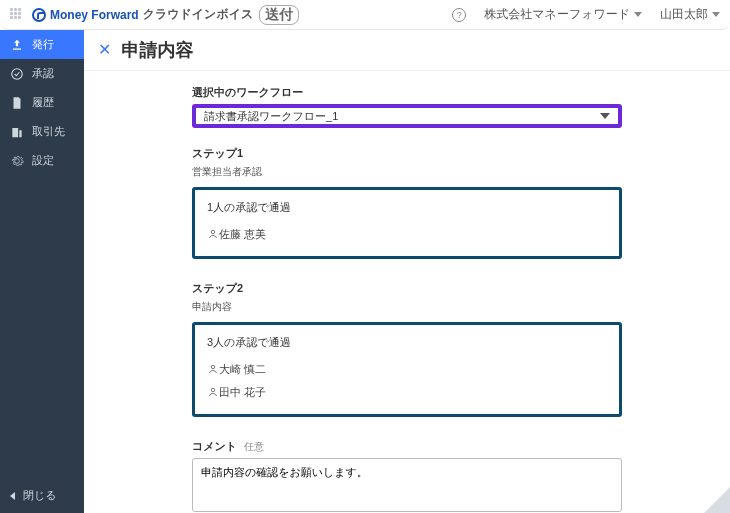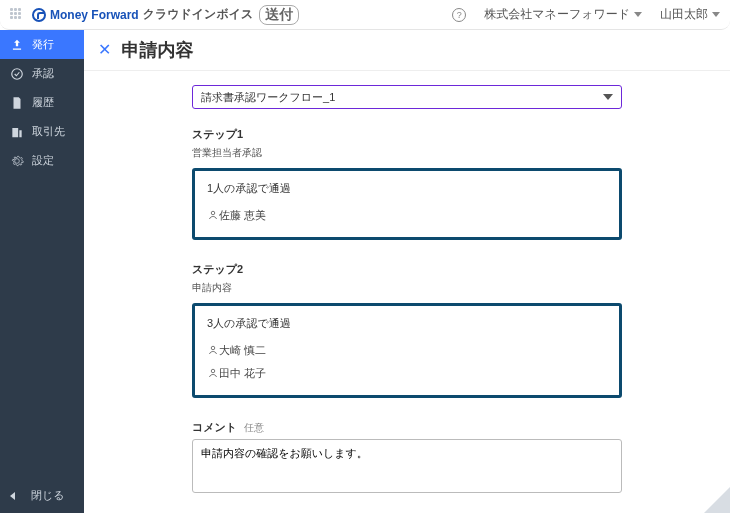--- a/index.html
+++ b/index.html
@@ -21,35 +21,35 @@
   .chev { width: 0; height: 0; border-left: 4px solid transparent; border-right: 4px solid transparent; border-top: 5px solid #888; }
 
   .body { flex: 1; display: flex; min-height: 0; }
 
   
   .sidebar { width: 84px; background: #2e3b4a; color: #cfd6de; display: flex; flex-direction: column; font-size: 11px; }
   .side-item { display: flex; align-items: center; gap: 8px; padding: 7px 10px; cursor: pointer; }
   .side-item.active { background: #3a77ff; color: #fff; }
   .side-icon { width: 14px; height: 14px; display:flex; align-items:center; justify-content:center; }
   .side-icon svg { width: 14px; height: 14px; }
-  .sidebar-footer { margin-top: auto; padding: 10px; display:flex; align-items:center; gap:16px; cursor:pointer; color:#cfd6de; }
+  .sidebar-footer { margin-top: auto; padding: 10px; display:flex; align-items:center; gap:8px; cursor:pointer; color:#cfd6de; }
   .chev-left { width:0;height:0; border-top:4px solid transparent; border-bottom:4px solid transparent; border-right:5px solid #cfd6de; }
 
   
   .main { flex:1; display:flex; flex-direction:column; min-width:0; }
   .page-head { display:flex; align-items:center; gap:10px; padding: 8px 14px; border-bottom:1px solid #eee; }
   .close-x { color:#3a77ff; font-size:16px; cursor:pointer; line-height:1; }
   .page-title { font-size:18px; font-weight:600; color:#333; }
 
   .content { flex:1; overflow:auto; padding: 14px 0 20px; }
   .form { width: 430px; margin: 0 auto; }
 
   .section-label { font-size: 11px; font-weight: 600; margin-bottom: 4px; }
   .subtle { color: #888; font-weight: 400; margin-left: 4px; font-size: 10px; }
-  .select { border: 1px solid #6d28d9; border-radius: 3px; height: 24px; display:flex; align-items:center; justify-content:space-between; padding: 0 8px; font-size:11px; cursor:pointer; margin-bottom: 18px; }
+  .select { border: 4px solid #6d28d9; border-radius: 3px; height: 24px; display:flex; align-items:center; justify-content:space-between; padding: 0 8px; font-size:11px; cursor:pointer; margin-bottom: 18px; }
   .select .tri { width:0;height:0;border-left:5px solid transparent;border-right:5px solid transparent;border-top:6px solid #555; }
 
   .step-title { font-size: 11px; font-weight: 700; margin-bottom: 4px; }
   .step-sub { font-size: 10px; color: #555; margin-bottom: 8px; }
   .step-box { border: 3px solid #0c4a6e; border-radius: 3px; padding: 10px 12px; margin-bottom: 22px; }
   .pass-rule { font-size: 11px; color:#333; margin-bottom: 8px; }
   .approver { display:flex; align-items:center; gap:0; font-size:11px; color:#444; padding: 4px 0; }
   .user-icon svg { width:12px; height:12px; }
 
   .textarea { width:100%; height:54px; border:1px solid #bbb; border-radius:3px; padding:6px 8px; font-size:11px; resize:none; font-family:inherit; }
@@ -142,20 +142,21 @@
 
   <div class="main">
     <div class="page-head">
       <span class="close-x">✕</span>
       <span class="page-title">申請内容</span>
     </div>
 
     <div class="content">
       <div class="form">
 
+        <div class="section-label">選択中のワークフロー</div>
         <div class="select">
           <span>請求書承認ワークフロー_1</span>
           <span class="tri"></span>
         </div>
 
         
         <div class="step-title">ステップ1</div>
         <div class="step-sub">営業担当者承認</div>
         <div class="step-box">
           <div class="pass-rule">1人の承認で通過</div>

